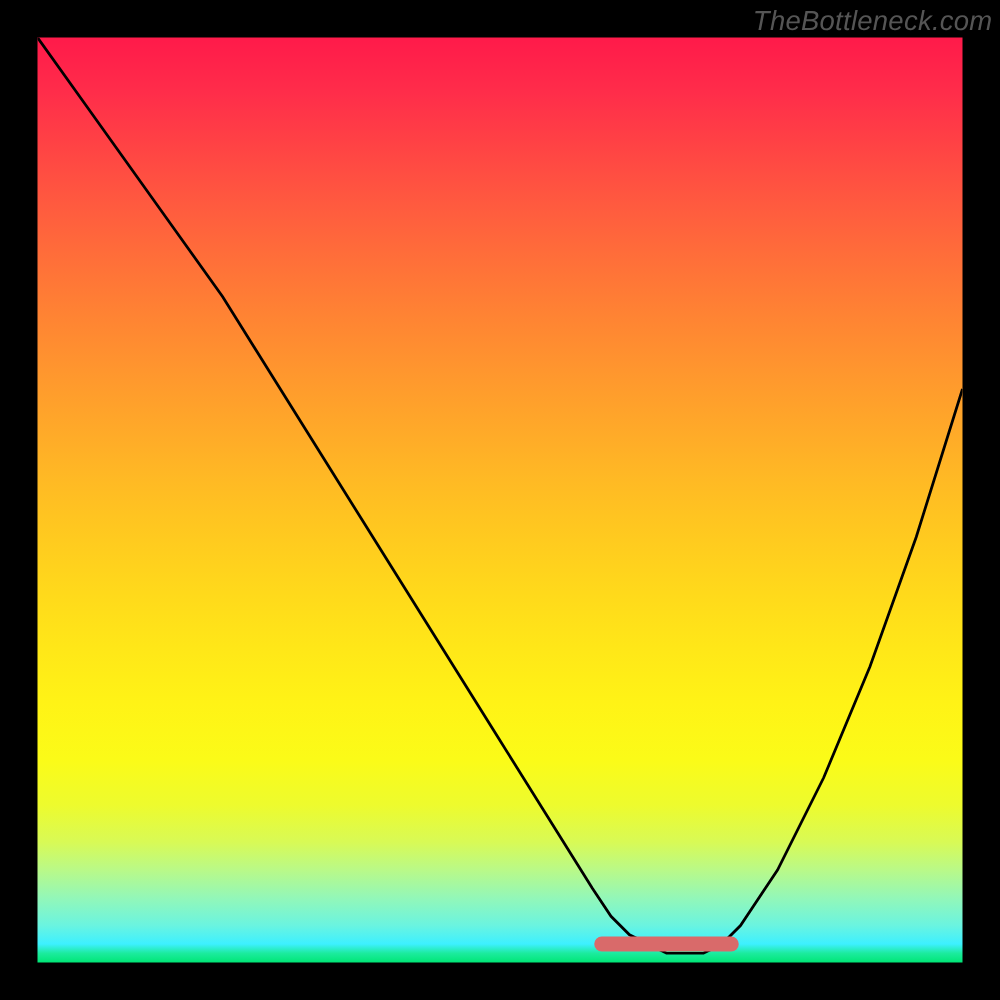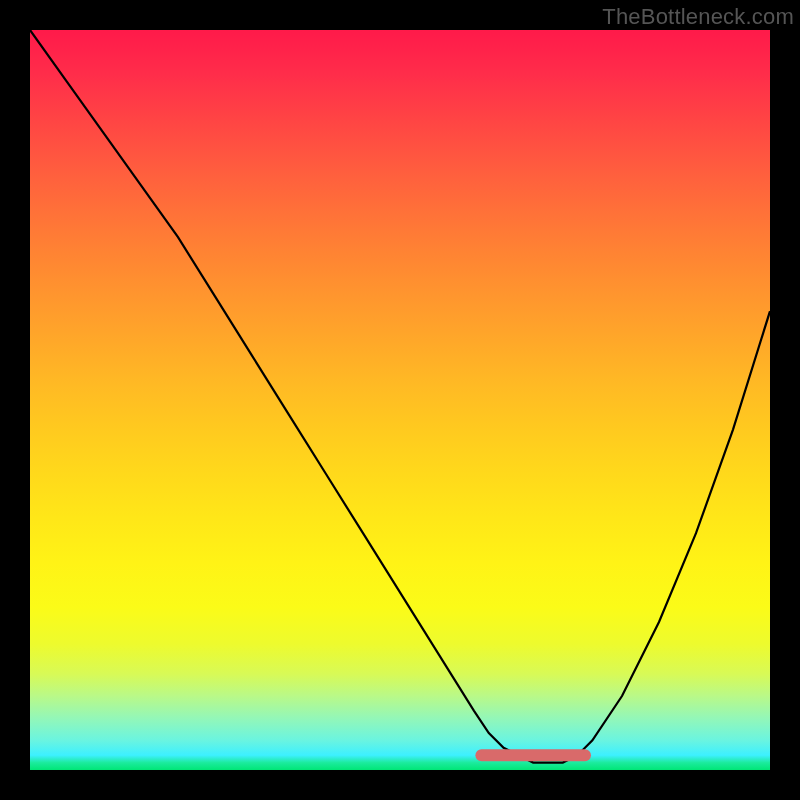--- a/index.html
+++ b/index.html
@@ -68,20 +68,21 @@
   }
   .watermark {
     position: absolute;
     top: 4px;
     right: 6px;
     color: #555;
     font-family: Arial, Helvetica, sans-serif;
     font-size: 22px;
     letter-spacing: 0.2px;
     user-select: none;
+    font-style: italic;
   }
 </style>
 </head>
 <body>
 
 <div class="chart-container">
   <div class="plot-area">
     <svg class="chart-svg" viewBox="0 0 740 740" preserveAspectRatio="none">
       <path id="curve-path" class="curve" d="M0.0 0.0 L37.0 51.8 L74.0 103.6 L111.0 155.4 L148.0 207.2 L185.0 266.4 L222.0 325.6 L259.0 384.8 L296.0 444.0 L333.0 503.2 L370.0 562.4 L407.0 621.6 L444.0 680.8 L458.8 703.0 L473.6 717.8 L488.4 725.2 L503.2 732.6 L518.0 732.6 L532.8 732.6 L547.6 725.2 L562.4 710.4 L592.0 666.0 L629.0 592.0 L666.0 503.2 L703.0 399.6 L740.0 281.2"></path>
       <path id="highlight-path" class="highlight" d="M451.4 725.2 L466.2 725.2 L481.0 725.2 L495.8 725.2 L510.6 725.2 L525.4 725.2 L540.2 725.2 L555.0 725.2"></path>

